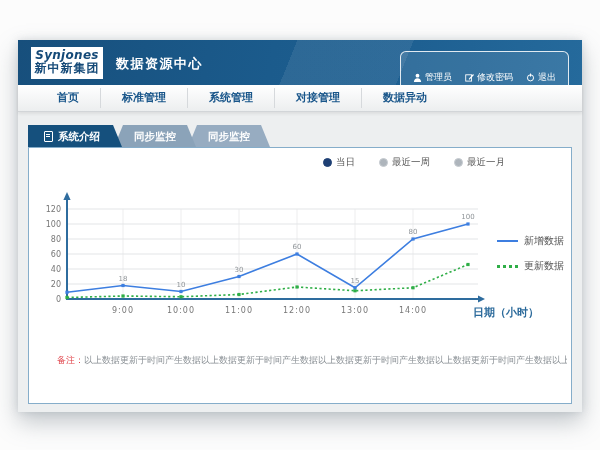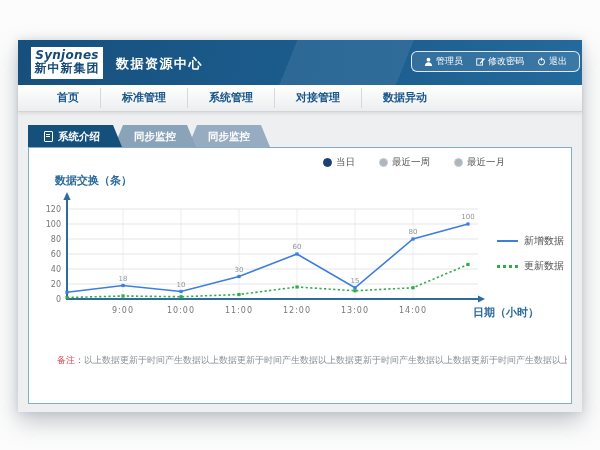--- a/index.html
+++ b/index.html
@@ -25,23 +25,23 @@
   .logo-box{
     position:absolute;left:13px;top:7px;width:72px;height:32px;background:#ffffff;
     border-radius:0;text-align:center;line-height:1.1;padding-top:2px;box-sizing:border-box;
   }
   .logo-en{font-size:12px;font-weight:bold;color:#154a78;letter-spacing:.3px;font-style:italic;}
   .logo-cn{font-size:12px;font-weight:bold;color:#154a78;letter-spacing:1px;}
   .app-title{
     position:absolute;left:98px;top:15px;color:#ffffff;font-size:13px;font-weight:bold;letter-spacing:1.5px;
   }
   .user-pill{
-    position:absolute;right:2px;top:11px;height:19px;border-radius:6px;
+    position:absolute;right:13px;top:11px;height:19px;border-radius:6px;
     border:1px solid rgba(255,255,255,.85);background:rgba(255,255,255,.10);
-    display:flex;align-items:center;gap:13px;padding:0 12px;color:#ffffff;font-size:9px;
+    display:flex;align-items:center;gap:13px;padding:16px 12px;color:#ffffff;font-size:9px;
   }
   .pill-item{display:flex;align-items:center;gap:3px;cursor:pointer;white-space:nowrap;}
   
   .nav{
     position:absolute;left:0;top:45px;right:0;height:27px;
     background:linear-gradient(#ffffff,#eceeef);
     border-bottom:1px solid #d2d5d8;
     box-shadow:0 2px 3px rgba(0,0,0,.07);
     display:flex;align-items:center;padding-left:18px;box-sizing:border-box;
   }
@@ -170,21 +170,20 @@
         <span class="range-opt">
           <span class="dot"></span>
           <span>最近一周</span>
         </span>
         <span class="range-opt">
           <span class="dot"></span>
           <span>最近一月</span>
         </span>
       </div>
 
-      <div class="y-title">数据交换（条）</div>
 
       <svg class="chart" viewBox="0 0 460 160">
           <line x1="86" y1="19" x2="86" y2="109" stroke="#ededee" stroke-width="1"></line>
           <line x1="144" y1="19" x2="144" y2="109" stroke="#ededee" stroke-width="1"></line>
           <line x1="202" y1="19" x2="202" y2="109" stroke="#ededee" stroke-width="1"></line>
           <line x1="260" y1="19" x2="260" y2="109" stroke="#ededee" stroke-width="1"></line>
           <line x1="318" y1="19" x2="318" y2="109" stroke="#ededee" stroke-width="1"></line>
           <line x1="376" y1="19" x2="376" y2="109" stroke="#ededee" stroke-width="1"></line>
           <line x1="30" y1="94" x2="441" y2="94" stroke="#e3e5e7" stroke-width="1"></line>
           <line x1="30" y1="79" x2="441" y2="79" stroke="#e3e5e7" stroke-width="1"></line>

